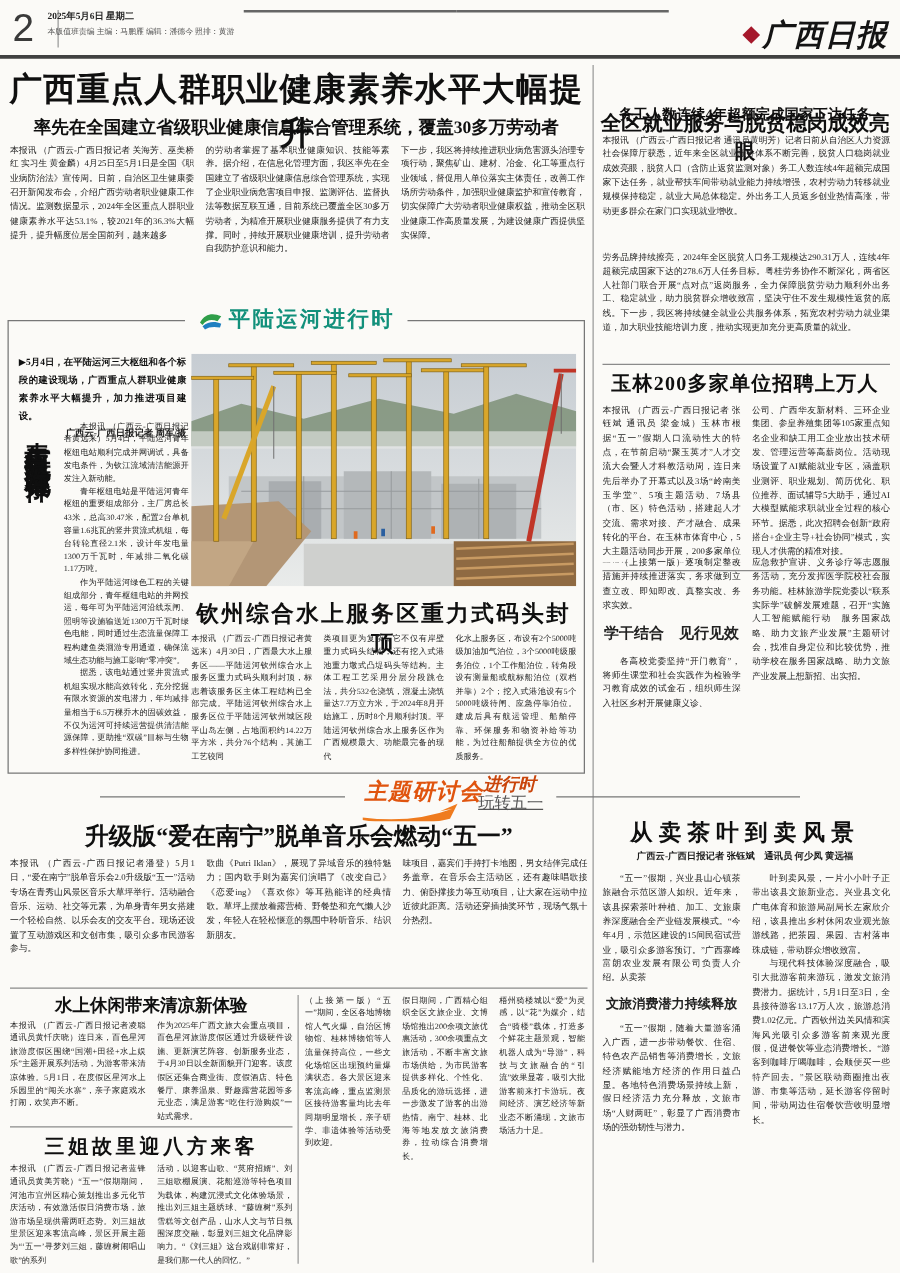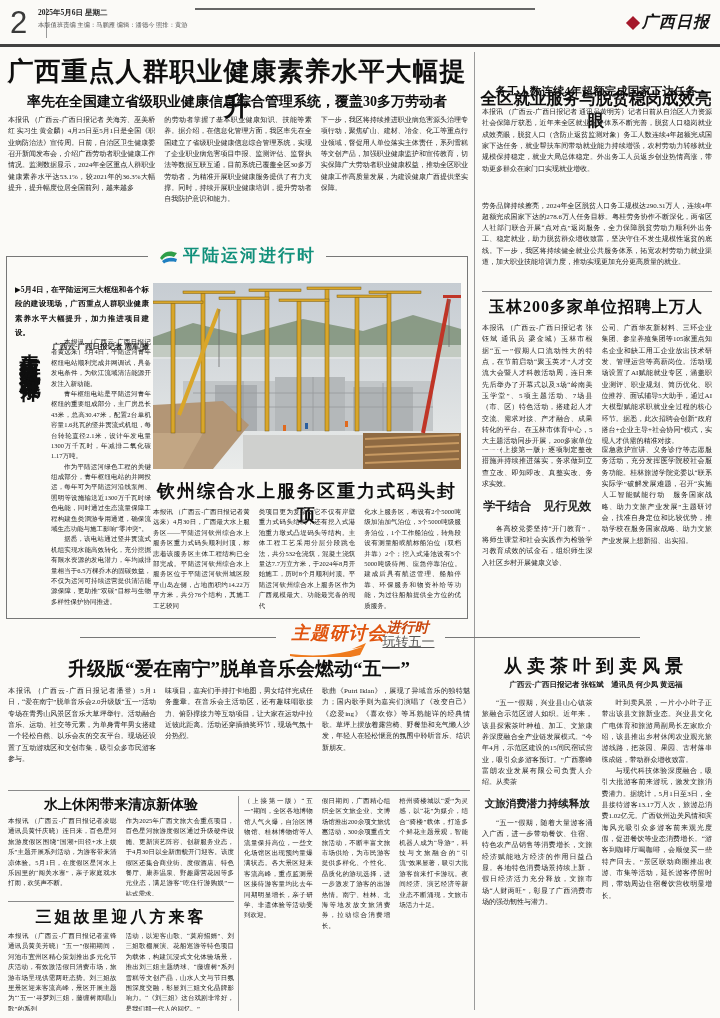--- a/index.html
+++ b/index.html
@@ -15,21 +15,21 @@
   .vline{background:#9a9a9a;width:1px;}
   
   .pagenum{font-family:"Liberation Sans",sans-serif;font-size:31px;font-weight:400;color:#3a3a3a;}
   .hdr-date{font-size:7.5px;font-weight:700;color:#222;}
   .hdr-credits{font-size:6.3px;color:#555;margin-top:3px;}
   .section-wrap{display:flex;align-items:center;}
   .section-wrap .rule{flex:1;height:1.5px;background:#666;}
   .section-title{font-size:30px;font-weight:700;letter-spacing:6px;margin:0 10px;color:#111;}
   .masthead{display:flex;align-items:center;gap:4px;}
   .diamond{width:10px;height:10px;background:#a5182b;transform:rotate(45deg);}
-  .masthead-text{font-size:16px;font-weight:700;font-style:italic;letter-spacing:1px;color:#141414;}
+  .masthead-text{font-size:24px;font-weight:700;font-style:italic;letter-spacing:1px;color:#141414;}
   .toprule{height:3px;background:#414141;}
   
   .lead-hl{font-size:26px;letter-spacing:1px;}
   .lead-sub{font-size:14px;}
   .emp-hl{font-size:16.5px;}
   .emp-sub{font-size:11.5px;}
   .yulin-hl{font-size:16px;letter-spacing:1px;}
   .study-sub{font-size:12px;font-weight:700;text-align:center;margin:7px 0;}
   .dock-hl{font-size:18px;letter-spacing:2px;}
   .music-hl{font-size:19px;}
@@ -78,21 +78,21 @@
   </div>
   <div class="abs toprule" style="left:0;top:44px;width:720px;"></div>
 
   <div class="abs vline" style="left:474px;top:52px;height:958px;"></div>
 
   <div class="abs hl lead-hl" style="left:6px;top:54px;width:462px;">广西重点人群职业健康素养水平大幅提升</div>
   <div class="abs hl lead-sub" style="left:6px;top:93px;width:462px;">率先在全国建立省级职业健康信息综合管理系统，覆盖30多万劳动者</div>
   <div class="abs colrow body-txt" style="left:8px;top:115px;width:460px;height:130px;">
     <div>本报讯 （广西云-广西日报记者 关海芳、巫美桥红 实习生 黄金麟）4月25日至5月1日是全国《职业病防治法》宣传周。日前，自治区卫生健康委召开新闻发布会，介绍广西劳动者职业健康工作情况。监测数据显示，2024年全区重点人群职业健康素养水平达53.1%，较2021年的36.3%大幅提升，提升幅度位居全国前列，越来越多</div>
     <div>的劳动者掌握了基本职业健康知识、技能等素养。据介绍，在信息化管理方面，我区率先在全国建立了省级职业健康信息综合管理系统，实现了企业职业病危害项目申报、监测评估、监督执法等数据互联互通，目前系统已覆盖全区30多万劳动者，为精准开展职业健康服务提供了有力支撑。同时，持续开展职业健康培训，提升劳动者自我防护意识和能力。</div>
-    <div>下一步，我区将持续推进职业病危害源头治理专项行动，聚焦矿山、建材、冶金、化工等重点行业领域，督促用人单位落实主体责任，系列雪糕等文创产品，加强职业健康监护和宣传教育，切实保障广大劳动者职业健康权益，推动全区职业健康工作高质量发展，为建设健康广西提供坚实保障。</div>
+    <div>下一步，我区将持续推进职业病危害源头治理专项行动，聚焦矿山、建材、冶金、化工等重点行业领域，督促用人单位落实主体责任，改善工作场所劳动条件，加强职业健康监护和宣传教育，切实保障广大劳动者职业健康权益，推动全区职业健康工作高质量发展，为建设健康广西提供坚实保障。</div>
   </div>
 
   <div class="abs hl emp-hl" style="left:480px;top:58px;width:232px;margin-top:30px;">全区就业服务与脱贫稳岗成效亮眼</div>
   <div class="abs hl emp-sub" style="left:480px;top:84px;width:232px;">务工人数连续4年超额完成国家下达任务</div>
   <div class="abs colrow body-txt" style="left:482px;top:107px;width:230px;height:178px;flex-direction:column;">
     <div>本报讯 （广西云-广西日报记者 通讯员黄明芳）记者日前从自治区人力资源社会保障厅获悉，近年来全区就业服务体系不断完善，脱贫人口稳岗就业成效亮眼，脱贫人口（含防止返贫监测对象）务工人数连续4年超额完成国家下达任务，就业帮扶车间带动就业能力持续增强，农村劳动力转移就业规模保持稳定，就业大局总体稳定。外出务工人员返乡创业热情高涨，带动更多群众在家门口实现就业增收。</div>
     <div>劳务品牌持续擦亮，2024年全区脱贫人口务工规模达290.31万人，连续4年超额完成国家下达的278.6万人任务目标。粤桂劳务协作不断深化，两省区人社部门联合开展“点对点”返岗服务，全力保障脱贫劳动力顺利外出务工、稳定就业，助力脱贫群众增收致富，坚决守住不发生规模性返贫的底线。下一步，我区将持续健全就业公共服务体系，拓宽农村劳动力就业渠道，加大职业技能培训力度，推动实现更加充分更高质量的就业。</div>
   </div>
   <div class="abs hline" style="left:482px;top:291px;width:230px;"></div>
 
@@ -217,22 +217,22 @@
       <svg class="consume-swoosh" width="86" height="16" viewBox="0 0 86 16">
         <path d="M0,13 Q40,18 72,6 L62,8 L76,2 L70,14 Q38,22 0,15 Z" fill="#ef7b1e"></path>
       </svg>
     </div>
     <div class="rule"></div>
   </div>
 
   <div class="abs hl music-hl" style="left:8px;top:656px;width:462px;">升级版“爱在南宁”脱单音乐会燃动“五一”</div>
   <div class="abs colrow body-txt" style="left:8px;top:686px;width:462px;height:100px;">
     <div>本报讯 （广西云-广西日报记者潘登）5月1日，“爱在南宁”脱单音乐会2.0升级版“五一”活动专场在青秀山风景区音乐大草坪举行。活动融合音乐、运动、社交等元素，为单身青年男女搭建一个轻松自然、以乐会友的交友平台。现场还设置了互动游戏区和文创市集，吸引众多市民游客参与。</div>
+    <div>歌曲《Putri Iklan》，展现了异域音乐的独特魅力；国内歌手则为嘉宾们演唱了《改变自己》《恋爱ing》《喜欢你》等耳熟能详的经典情歌。草坪上摆放着露营椅、野餐垫和充气懒人沙发，年轻人在轻松惬意的氛围中聆听音乐、结识新朋友。</div>
     <div>味项目，嘉宾们手持打卡地图，男女结伴完成任务盖章。在音乐会主活动区，还有趣味唱歌接力、俯卧撑接力等互动项目，让大家在运动中拉近彼此距离。活动还穿插抽奖环节，现场气氛十分热烈。</div>
-    <div>歌曲《Putri Iklan》，展现了异域音乐的独特魅力；国内歌手则为嘉宾们演唱了《改变自己》《恋爱ing》《喜欢你》等耳熟能详的经典情歌。草坪上摆放着露营椅、野餐垫和充气懒人沙发，年轻人在轻松惬意的氛围中聆听音乐、结识新朋友。</div>
   </div>
   <div class="abs hline" style="left:8px;top:790px;width:462px;"></div>
 
   <div class="abs hl water-hl" style="left:8px;top:796px;width:226px;">水上休闲带来清凉新体验</div>
   <div class="abs colrow body-txt small-txt" style="left:8px;top:816px;width:226px;height:80px;">
     <div>本报讯 （广西云-广西日报记者凌聪 通讯员黄忏庆晓）连日来，百色星河旅游度假区围绕“国潮+田径+水上娱乐”主题开展系列活动，为游客带来清凉体验。5月1日，在度假区星河水上乐园里的“闯关水寨”，亲子家庭戏水打闹，欢笑声不断。</div>
     <div>作为2025年广西文旅大会重点项目，百色星河旅游度假区通过升级硬件设施、更新演艺阵容、创新服务业态，于4月30日以全新面貌开门迎客。该度假区还集合商业街、度假酒店、特色餐厅、康养温泉、野趣露营花园等多元业态，满足游客“吃住行游购娱”一站式需求。</div>
   </div>
   <div class="abs hline" style="left:8px;top:901px;width:226px;"></div>
 

